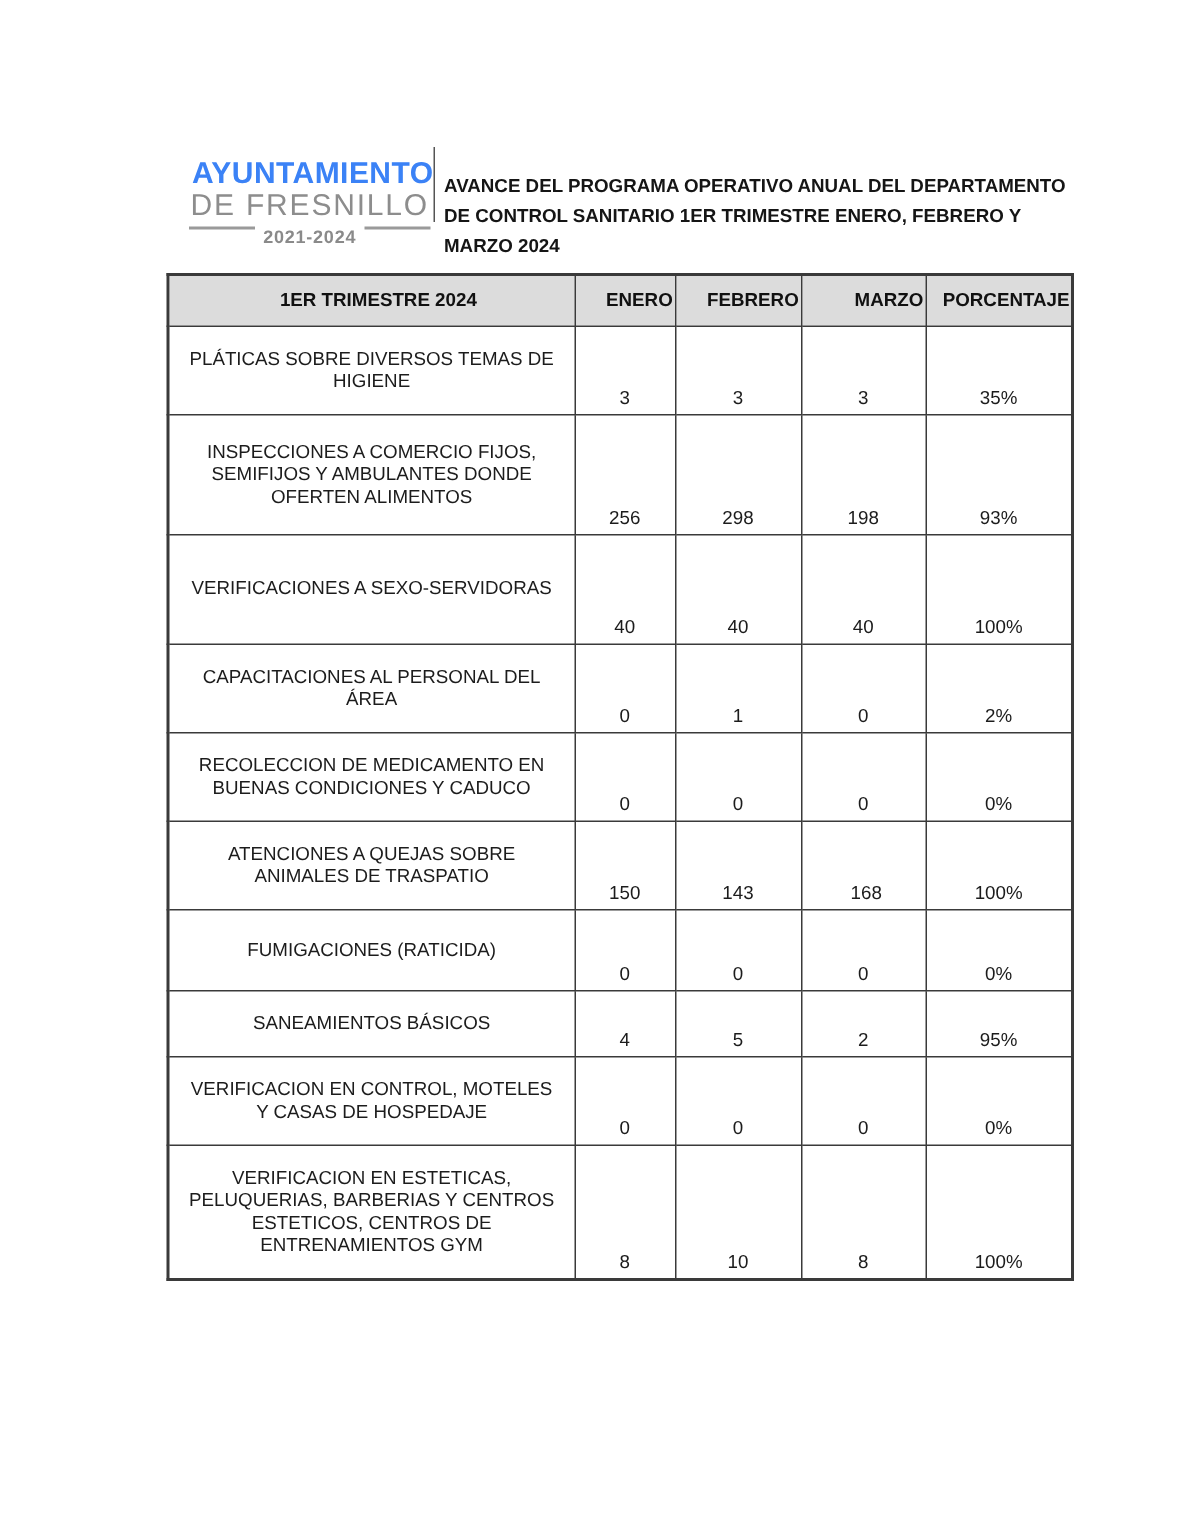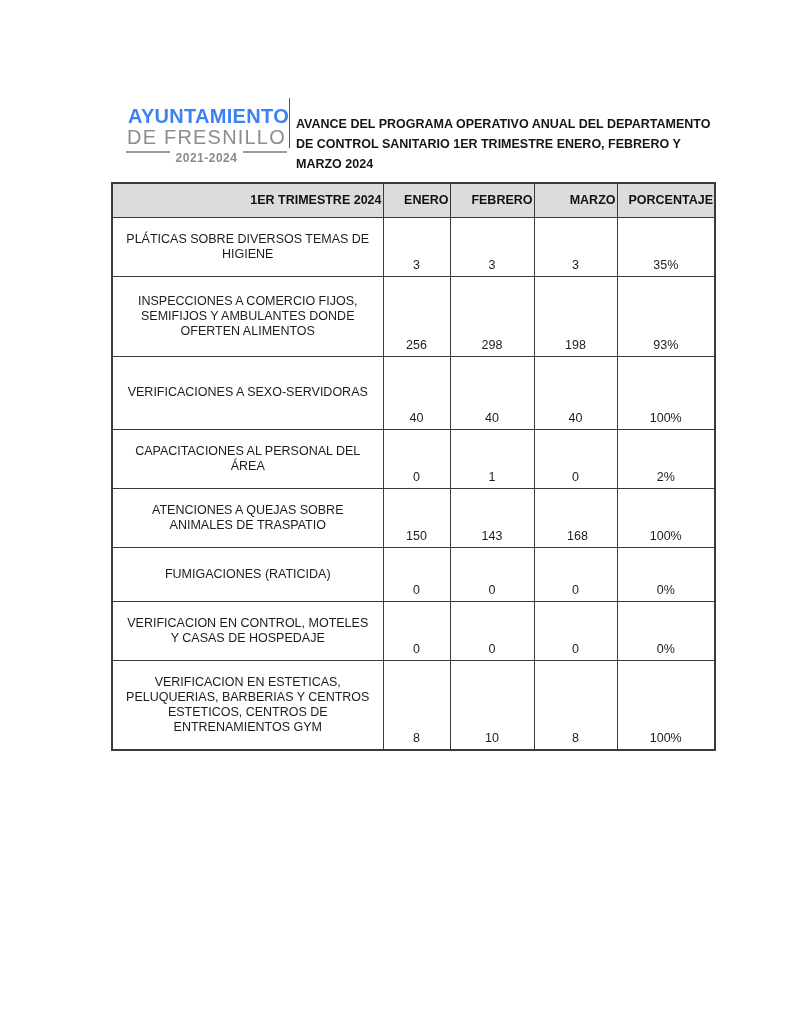--- a/index.html
+++ b/index.html
@@ -108,21 +108,21 @@
     background: #dcdcdc;
   }
   table.report th {
     font-weight: 700;
     text-align: right;
     vertical-align: middle;
     font-size: 12.5px;
     color: #111111;
   }
   table.report th.c0 {
-    text-align: right;
+    text-align: center;
     padding-left: 10px;
   }
   td.lbl {
     text-align: center;
     vertical-align: middle;
     padding: 14px 10px;
     line-height: 15px;
   }
   td.num {
     text-align: center;
@@ -192,34 +192,48 @@
         <td class="num">40</td>
         <td class="num">100%</td>
       </tr>
       <tr style="height:44px">
         <td class="lbl">CAPACITACIONES AL PERSONAL DEL ÁREA</td>
         <td class="num">0</td>
         <td class="num">1</td>
         <td class="num">0</td>
         <td class="num">2%</td>
       </tr>
+      <tr style="height:53px">
+        <td class="lbl">RECOLECCION DE MEDICAMENTO EN BUENAS CONDICIONES Y CADUCO</td>
+        <td class="num">0</td>
+        <td class="num">0</td>
+        <td class="num">0</td>
+        <td class="num">0%</td>
+      </tr>
       <tr style="height:44px">
         <td class="lbl">ATENCIONES A QUEJAS SOBRE ANIMALES DE TRASPATIO</td>
         <td class="num">150</td>
         <td class="num">143</td>
         <td class="num left">168</td>
         <td class="num">100%</td>
       </tr>
       <tr style="height:54px">
         <td class="lbl">FUMIGACIONES (RATICIDA)</td>
         <td class="num">0</td>
         <td class="num">0</td>
         <td class="num">0</td>
         <td class="num">0%</td>
       </tr>
+      <tr style="height:40px">
+        <td class="lbl">SANEAMIENTOS BÁSICOS</td>
+        <td class="num">4</td>
+        <td class="num">5</td>
+        <td class="num">2</td>
+        <td class="num">95%</td>
+      </tr>
       <tr style="height:48px">
         <td class="lbl">VERIFICACION EN CONTROL, MOTELES Y CASAS DE HOSPEDAJE</td>
         <td class="num">0</td>
         <td class="num">0</td>
         <td class="num">0</td>
         <td class="num">0%</td>
       </tr>
       <tr style="height:79px">
         <td class="lbl">VERIFICACION EN ESTETICAS, PELUQUERIAS, BARBERIAS Y CENTROS ESTETICOS, CENTROS DE ENTRENAMIENTOS GYM</td>
         <td class="num">8</td>

